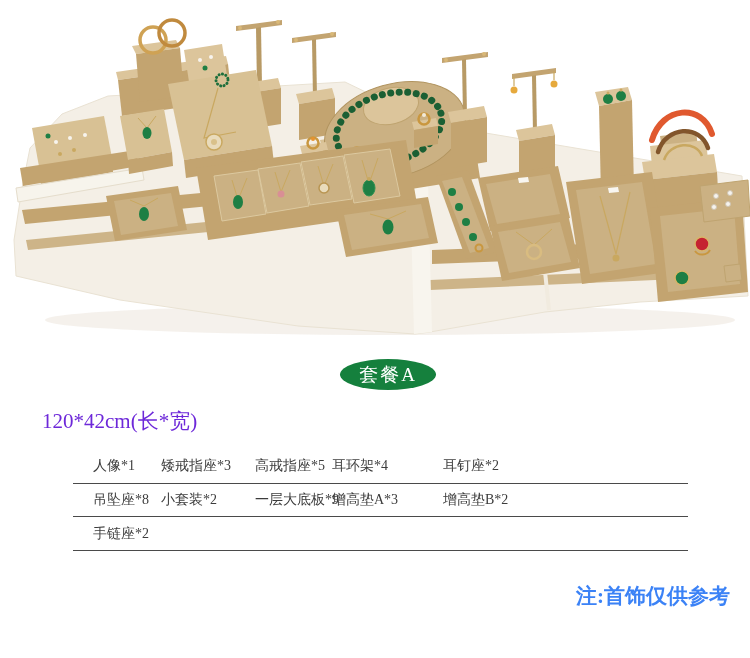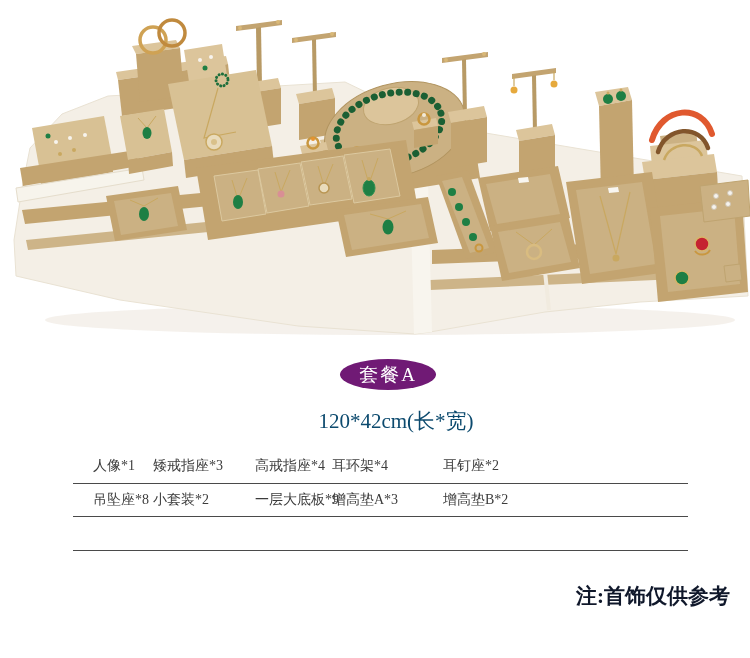--- a/index.html
+++ b/index.html
@@ -1,32 +1,32 @@
 <!DOCTYPE html>
 <html><head>
 <meta charset="utf-8">
 <style>
   html,body{margin:0;padding:0;background:#ffffff;}
   .page{position:relative;width:750px;height:658px;background:#ffffff;overflow:hidden;
         font-family:"Liberation Serif","DejaVu Serif",serif;color:#3a3a3a;}
   .photo{position:absolute;left:0;top:0;width:750px;height:358px;}
   .photo svg{display:block;width:750px;height:358px;}
-  .badge{position:absolute;left:340px;top:359px;width:96px;height:31px;background:#701a75;
+  .badge{position:absolute;left:340px;top:359px;width:96px;height:31px;background:#15803d;
          border-radius:50%;color:#ffffff;font-size:19px;line-height:31px;text-align:center;
          letter-spacing:2px;}
-  .size-line{position:absolute;left:0;top:407px;width:750px;text-align:center;
-             font-size:21px;color:#0c4a6e;text-indent:42px;}
+  .size-line{position:absolute;left:0;top:407px;width:750px;
+             font-size:21px;color:#6d28d9;text-indent:42px;}
   .items-table{position:absolute;left:73px;top:448px;width:615px;font-size:14px;color:#3c3c3c;}
   .trow{position:relative;border-bottom:1px solid #4a4a4a;}
   .trow.r1{height:35px;line-height:35px;}
   .trow.r2{height:32px;line-height:32px;}
   .trow.r3{height:33px;line-height:33px;}
   .cell{position:absolute;top:0;white-space:nowrap;}
-  .c1{left:20px}.c2{left:80px}.c3{left:182px}.c4{left:259px}.c5{left:370px}
-  .note{position:absolute;top:582px;right:20px;font-size:21px;font-weight:bold;color:#0f172a;}
+  .c1{left:20px}.c2{left:88px}.c3{left:182px}.c4{left:259px}.c5{left:370px}
+  .note{position:absolute;top:582px;right:20px;font-size:21px;font-weight:bold;color:#3b82f6;}
 </style>
 </head>
 <body>
 
 <div class="page">
 
   <div class="photo">
     <svg viewBox="0 0 750 358">
 
       <g>
@@ -247,30 +247,31 @@
   </div>
 
   <div class="badge">套餐A</div>
 
   <div class="size-line">120*42cm(长*宽)</div>
 
   <div class="items-table">
     <div class="trow r1">
       <span class="cell c1">人像*1</span>
       <span class="cell c2">矮戒指座*3</span>
-      <span class="cell c3">高戒指座*4</span>
+      <span class="cell c3">高戒指座*5</span>
       <span class="cell c4">耳环架*4</span>
       <span class="cell c5">耳钉座*2</span>
     </div>
     <div class="trow r2">
       <span class="cell c1">吊坠座*8</span>
       <span class="cell c2">小套装*2</span>
       <span class="cell c3">一层大底板*9</span>
       <span class="cell c4">增高垫A*3</span>
       <span class="cell c5">增高垫B*2</span>
     </div>
     <div class="trow r3">
+      <span class="cell c1">手链座*2</span>
     </div>
   </div>
 
   <div class="note">注:首饰仅供参考</div>
 
 </div>
 
 </body></html>

